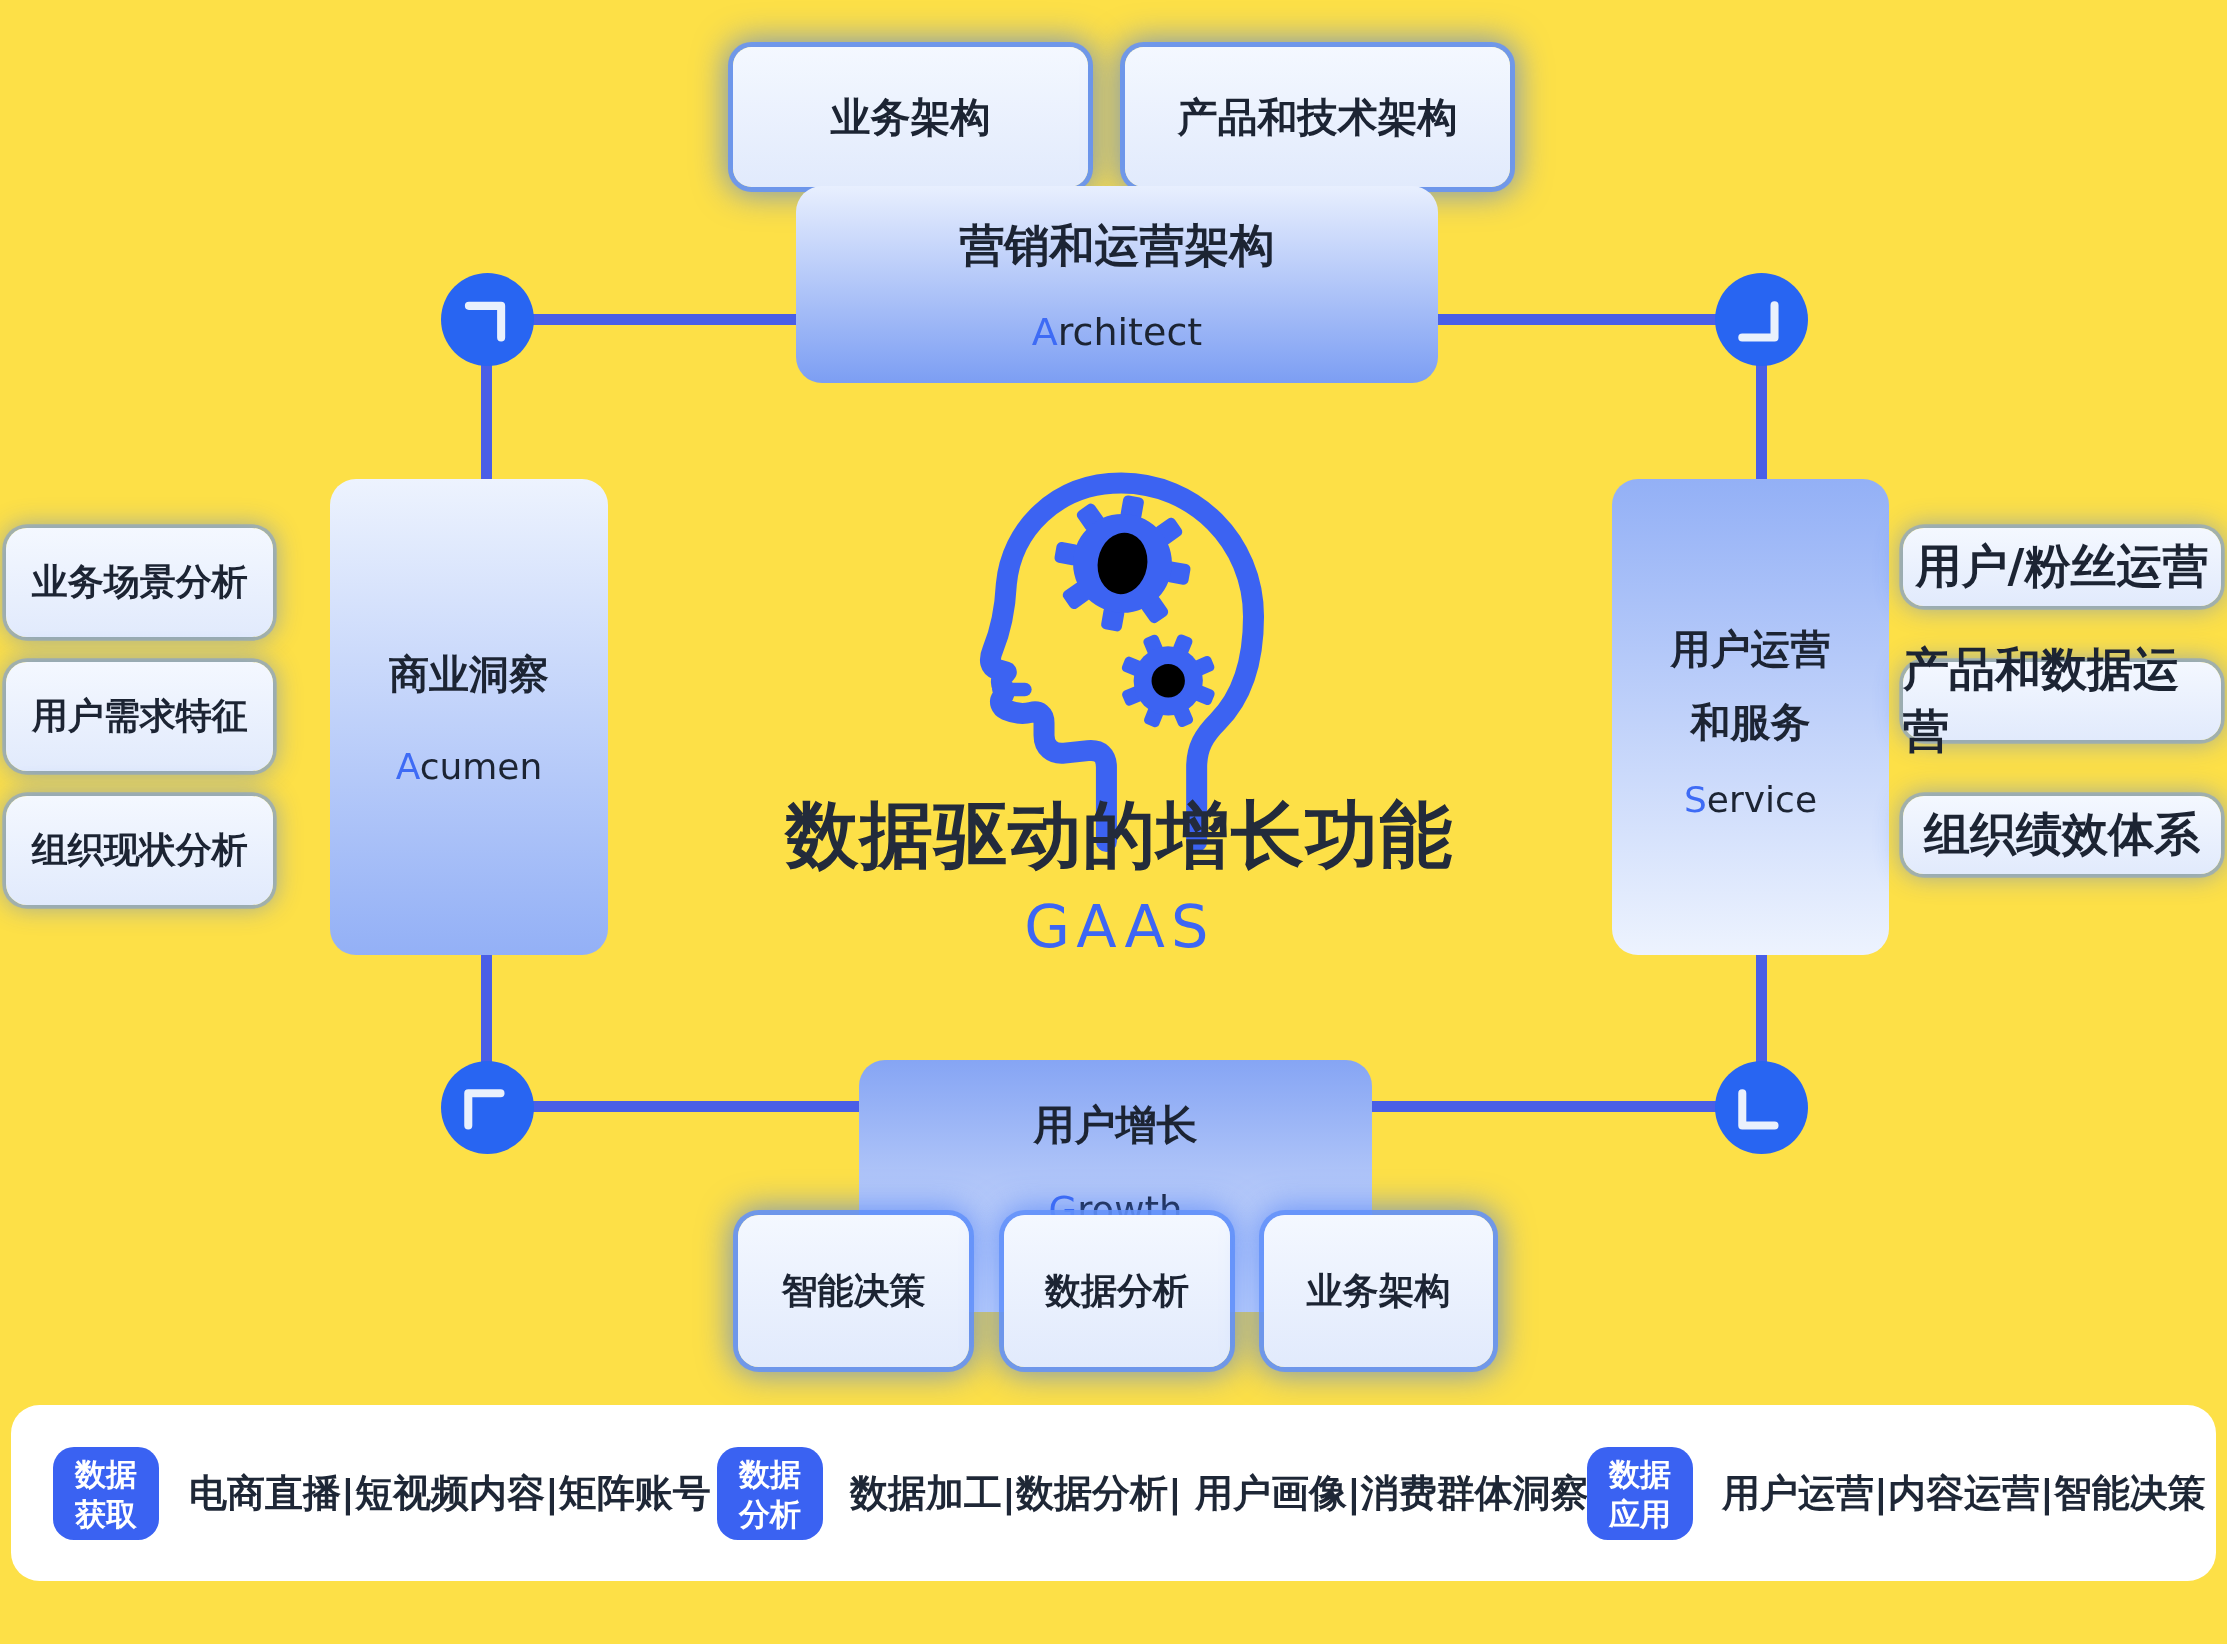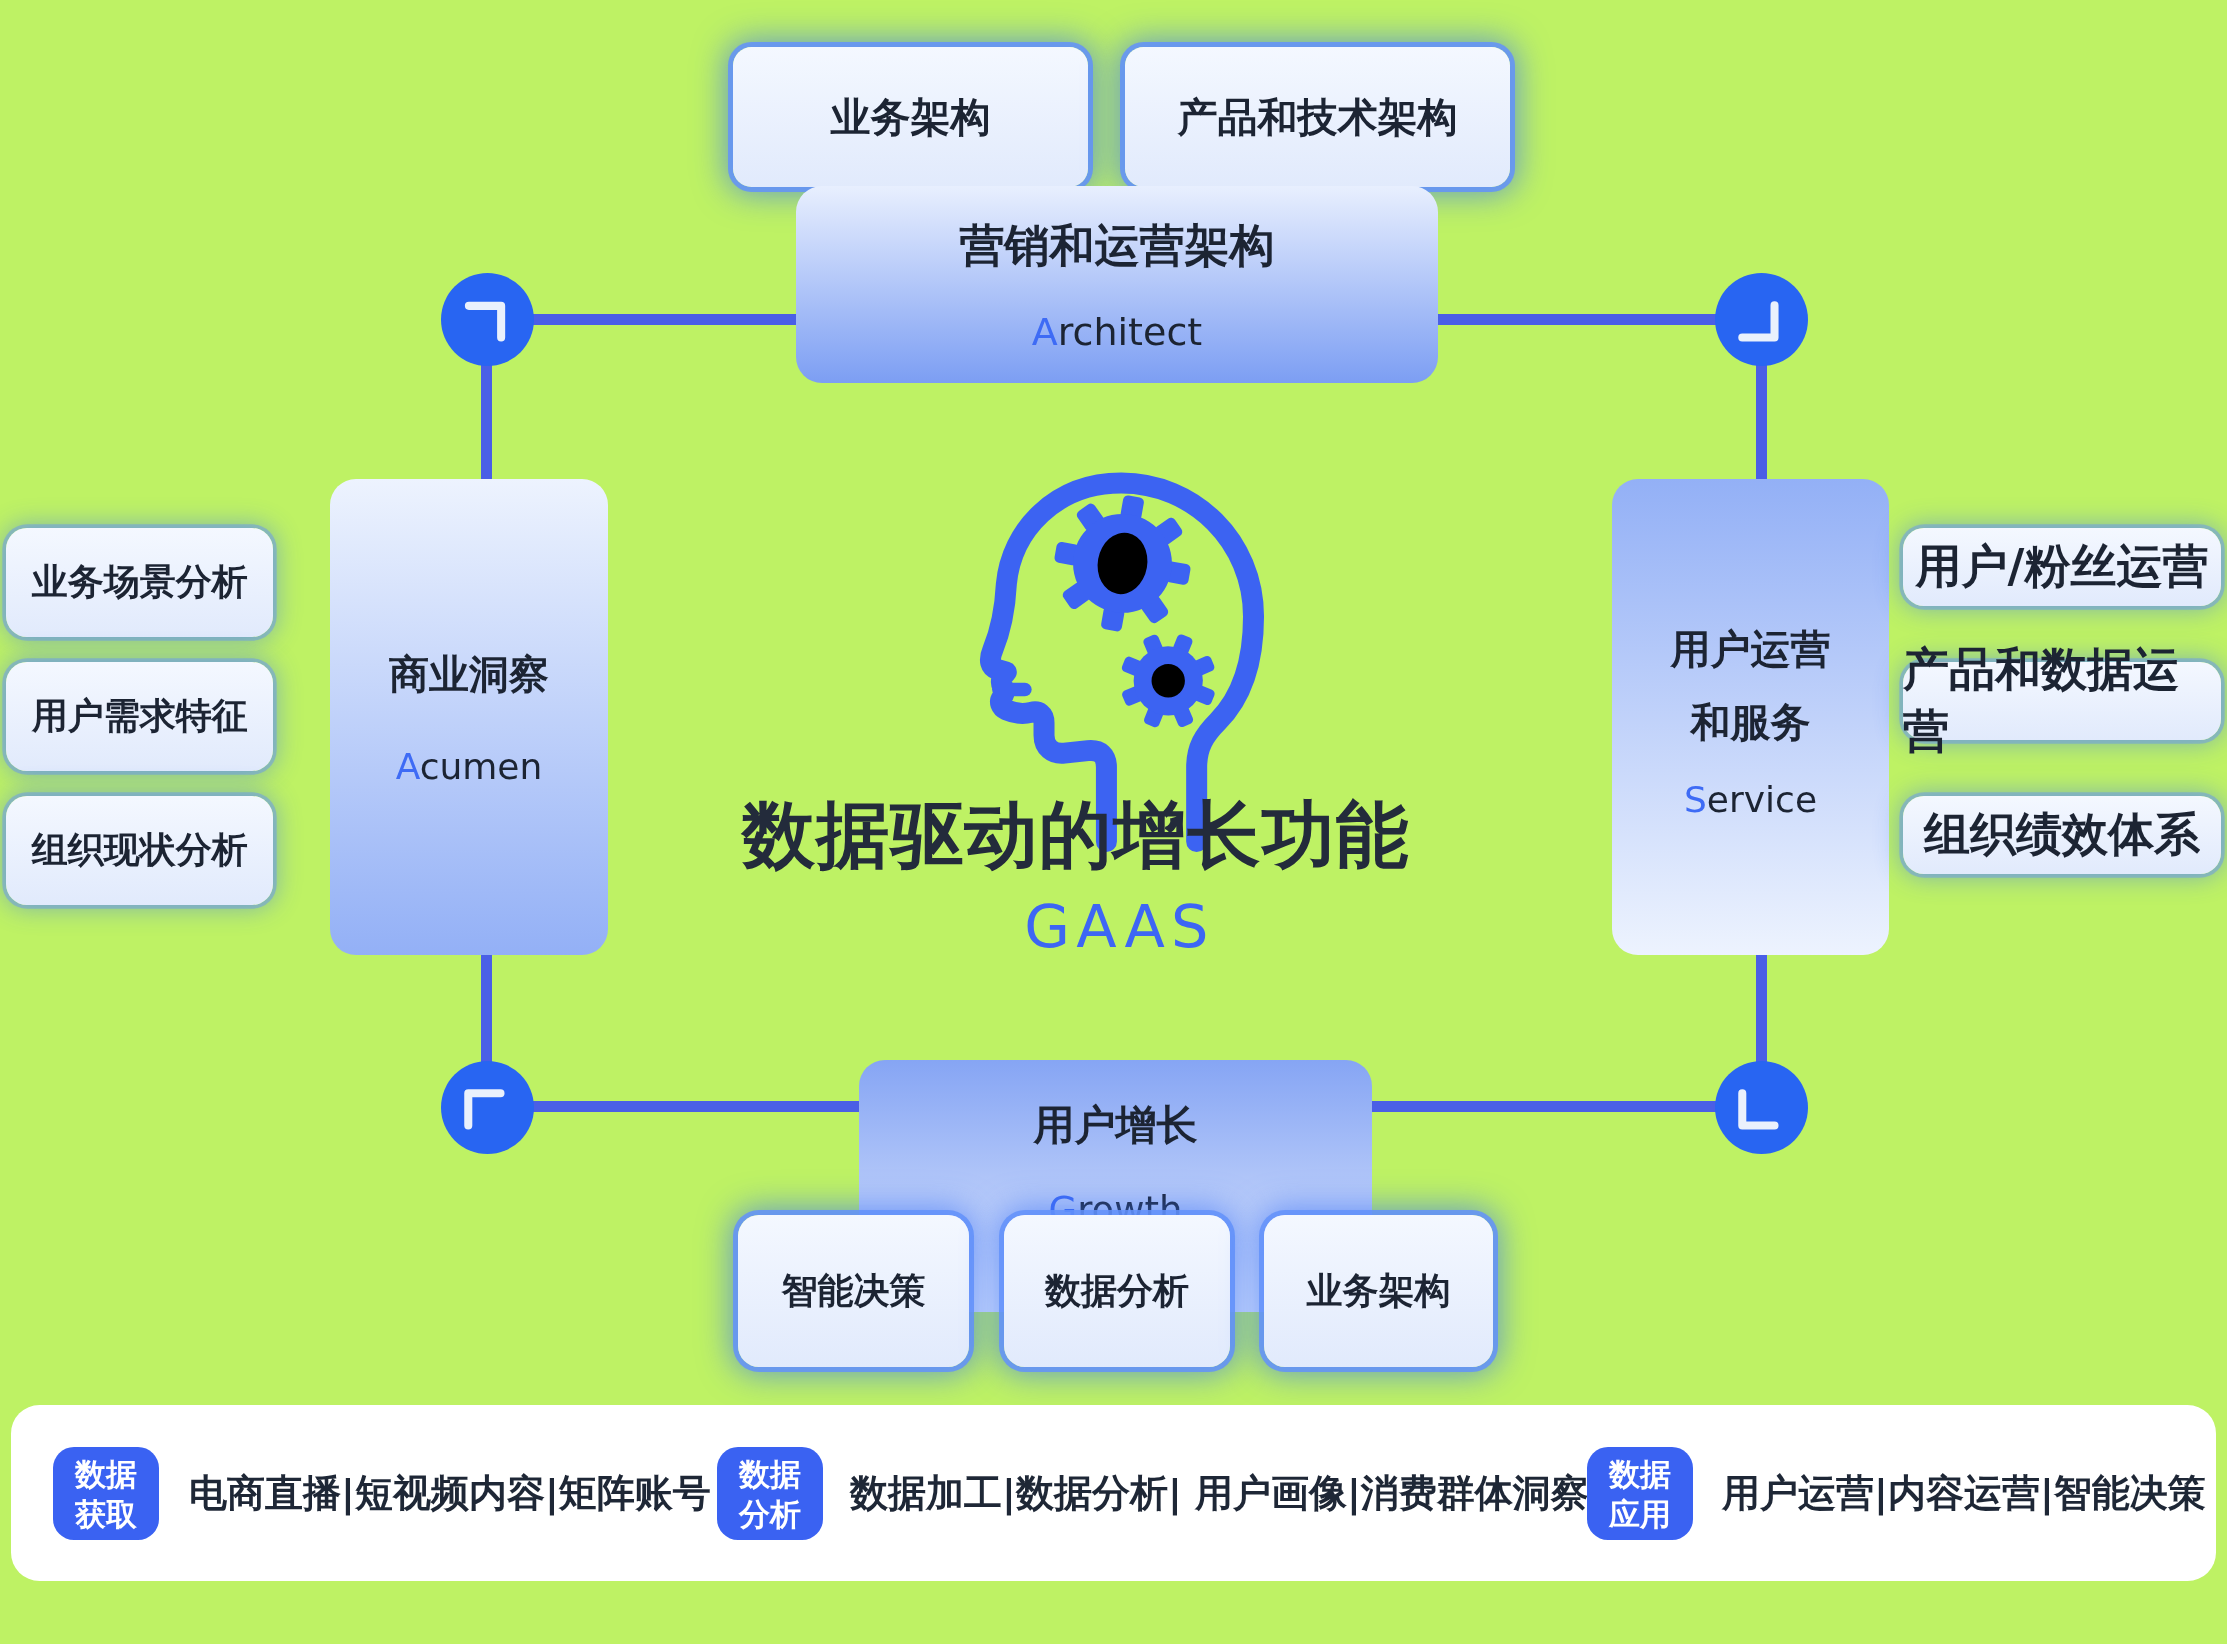--- a/index.html
+++ b/index.html
@@ -1,16 +1,16 @@
 <!DOCTYPE html>
 <html style="font-size:10px"><head>
 <meta charset="utf-8">
 <style>
   html,body{margin:0;padding:0;background:#000;}
-  #canvas{position:relative;width:2227px;height:1645px;background:#bef264;overflow:hidden;
+  #canvas{position:relative;width:2227px;height:1645px;background:#fde047;overflow:hidden;
           font-family:"DejaVu Sans","Liberation Sans",sans-serif;}
   .abs{position:absolute;}
 
   
   .cline{position:absolute;background:#4A5FE6;z-index:1;border-radius:5.6px;}
   .cnode{position:absolute;width:93px;height:93px;border-radius:50%;background:#2865F2;z-index:2;
          display:flex;align-items:center;justify-content:center;}
   .cnode svg{width:93px;height:93px;}
 
   
@@ -47,21 +47,21 @@
   #box-growth .cn{font-size:41px;}
   #box-growth .en{font-size:37px;}
 
   .topsub{top:47px;height:140px;border-radius:18.6px;font-size:40px;}
   .sidesub{width:267px;height:109px;font-size:36px;}
   .rightsub{left:1903px;width:318px;height:78px;font-size:46px;}
   .botsub{top:1215px;height:152px;font-size:36px;}
 
   
   #head-icon{left:968px;top:452px;width:309px;height:402px;z-index:3;}
-  #center-title{left:742px;top:787px;width:755px;text-align:left;z-index:3;
+  #center-title{left:742px;top:787px;width:755px;text-align:center;z-index:3;
     color:#232B3B;font-size:73px;font-weight:700;letter-spacing:1.2px;}
   #center-acronym{left:742px;top:892px;width:755px;text-align:center;z-index:3;
     color:#3D66F4;font-size:59px;font-weight:500;letter-spacing:6.2px;}
 
   
   #footer-bar{left:11px;top:1405px;width:2205px;height:176px;background:#FFFFFF;border-radius:28.5px;z-index:5;}
   .fbadge{position:absolute;top:1447px;width:106px;height:93px;background:#3A62F2;border-radius:21px;
           z-index:6;display:flex;flex-direction:column;align-items:center;justify-content:center;
           color:#fff;font-size:31px;font-weight:700;line-height:40px;}
   .ftext{position:absolute;top:1447px;height:93px;display:flex;align-items:center;z-index:6;

